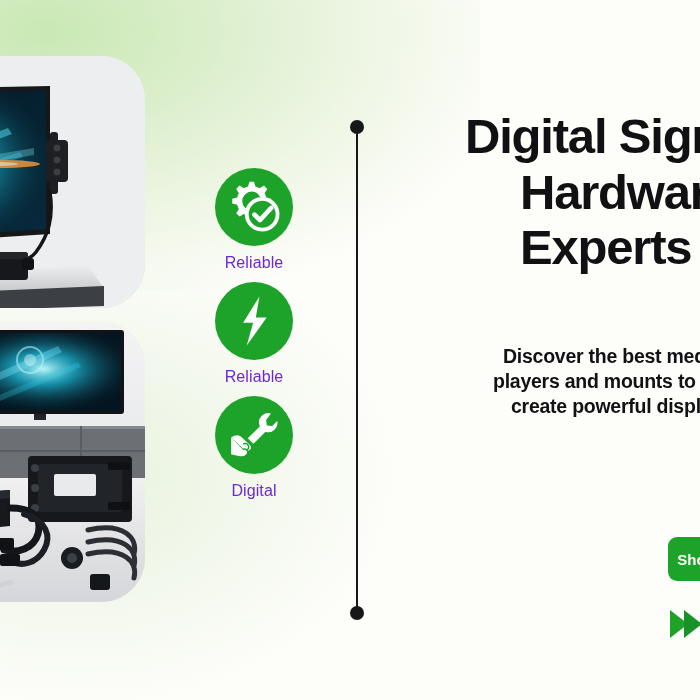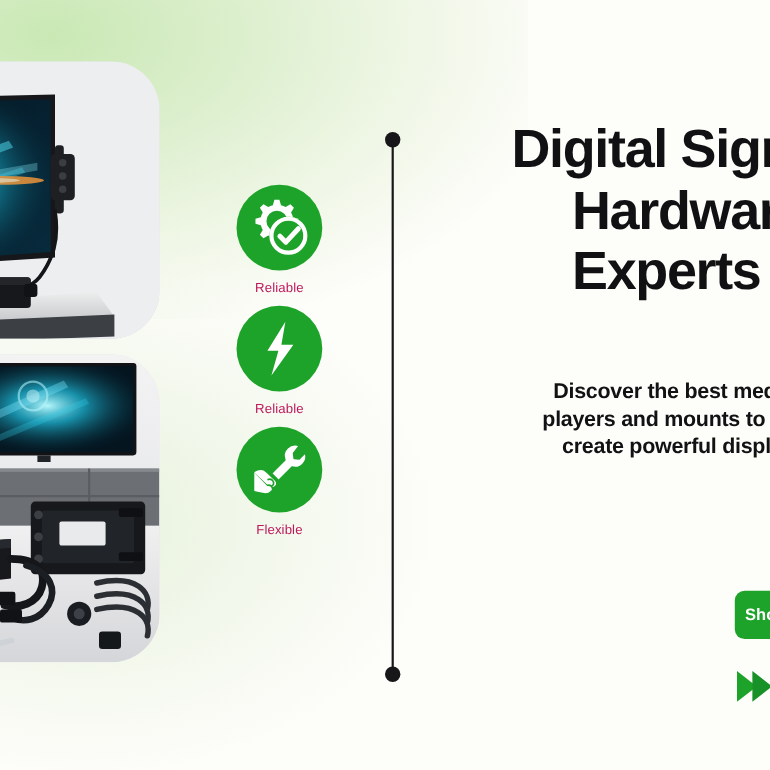--- a/index.html
+++ b/index.html
@@ -45,21 +45,21 @@
   .feature{
     width:136px;margin-bottom:10px;
     display:flex;flex-direction:column;align-items:center;
   }
   .circle{
     width:78px;height:78px;border-radius:50%;
     display:flex;align-items:center;justify-content:center;
   }
   .circle svg{display:block;}
   .feature-label{
-    margin-top:8px;font-size:12px;color:#be185d;letter-spacing:.1px;
+    margin-top:8px;font-size:16px;color:#6d28d9;letter-spacing:.1px;
     font-family:"Liberation Sans", sans-serif;
   }
 
   
   #divider{position:absolute;left:349px;top:120px;width:16px;height:500px;}
   #divider .bar{
     position:absolute;left:7px;top:6px;width:2.2px;height:488px;background:#17171a;
   }
   #divider .dot{
     position:absolute;left:1px;width:14px;height:14px;border-radius:50%;background:#17171a;
@@ -321,21 +321,21 @@
         <svg width="58" height="58" viewBox="0 0 64 64">
           <g fill="#ffffff" stroke="#1ea32a" stroke-width="1.6" stroke-linejoin="round">
             <path d="M52 8 a11 11 0 0 0-14.5 14.2 L24 35.7 l7.2 7.2 13.5-13.5 A11 11 0 0 0 58 15 l-6.2 6.2 -5-.6 -.6-5 Z"></path>
             <path d="M6 34 c5-3 10-3 13 0 l9 8.5 c2 2 2 4.6 0 6.4 -1.8 1.7-4.4 1.6-6.2-.1"></path>
             <path d="M20 42 c2.4-1 4.6-.3 5.6 1.4 1 1.8 .4 4-1.5 5.1 l-3 1.7"></path>
             <path d="M19 48 c2.4-1 4.6-.3 5.6 1.4 1 1.8 .4 4-1.5 5.1 l-3 1.7"></path>
             <path d="M6 34 L6 54 l9 2 c4 .9 7.8-.4 9.4-3"></path>
           </g>
         </svg>
       </div>
-      <div class="feature-label">Flexible</div>
+      <div class="feature-label">Digital</div>
     </div>
 
   </div>
 
   <div id="divider">
     <div class="dot top" style="background: rgb(23, 23, 26);"></div>
     <div class="bar" style="background: rgb(23, 23, 26);"></div>
     <div class="dot bot" style="background: rgb(23, 23, 26);"></div>
   </div>
 

